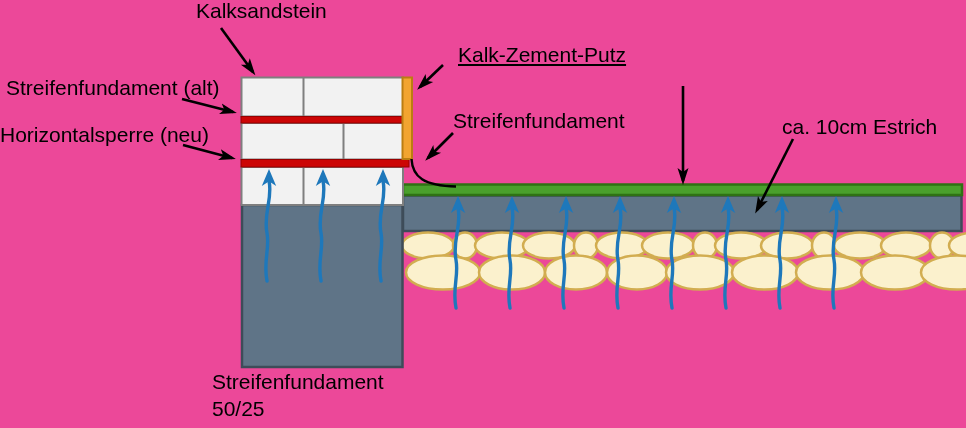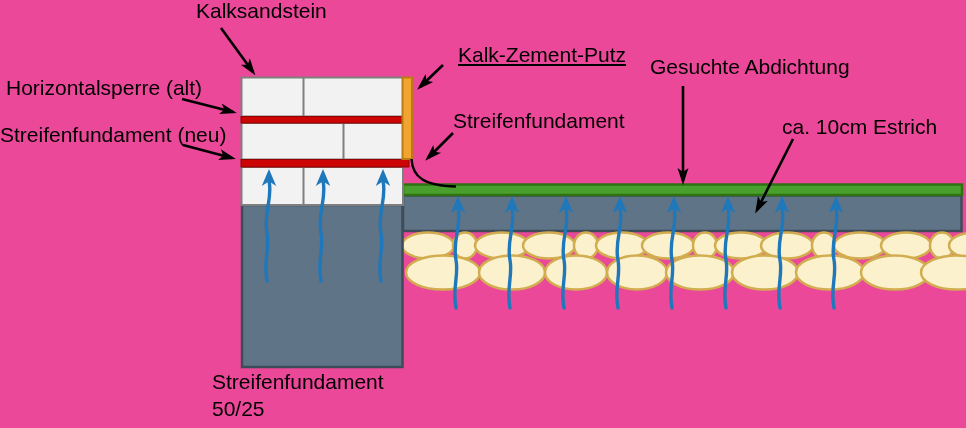--- a/index.html
+++ b/index.html
@@ -125,24 +125,23 @@
       <line class="black-line" marker-end="url(#ah)" x1="182" y1="99" x2="233" y2="112"></line>
       <line class="black-line" marker-end="url(#ah)" x1="183" y1="145" x2="232" y2="158"></line>
       <line class="black-line" marker-end="url(#ah)" x1="443" y1="65" x2="420" y2="87"></line>
       <line class="black-line" marker-end="url(#ah)" x1="453" y1="133" x2="428" y2="158"></line>
       <line class="black-line" marker-end="url(#ah)" x1="683" y1="86" x2="683" y2="181"></line>
       <line class="black-line" marker-end="url(#ah)" x1="793" y1="139" x2="757" y2="210"></line>
     </g>
   </svg>
 
   <div class="lbl" style="left:196px; top:-2px;">Kalksandstein</div>
-  <div class="lbl" style="left:6px;   top:75px;">Horizontalsperre (alt)</div>
-  <div class="lbl" style="left:0px;   top:122px;">Streifenfundament (neu)</div>
+  <div class="lbl" style="left:6px;   top:75px;">Streifenfundament (alt)</div>
+  <div class="lbl" style="left:0px;   top:122px;">Horizontalsperre (neu)</div>
   <div class="lbl" style="left:458px; top:42px;text-decoration:underline;">Kalk-Zement-Putz</div>
   <div class="lbl" style="left:453px; top:108px;">Streifenfundament</div>
-  <div class="lbl" style="left:650px; top:54px;">Gesuchte Abdichtung</div>
   <div class="lbl" style="left:782px; top:114px;text-align:center;">ca. 10cm Estrich</div>
   <div class="lbl lbl-center" style="left:212px; top:368px; width:222px;">
     <div>Streifenfundament</div>
     <div>50/25</div>
   </div>
 
 </div>
 
 </body></html>

